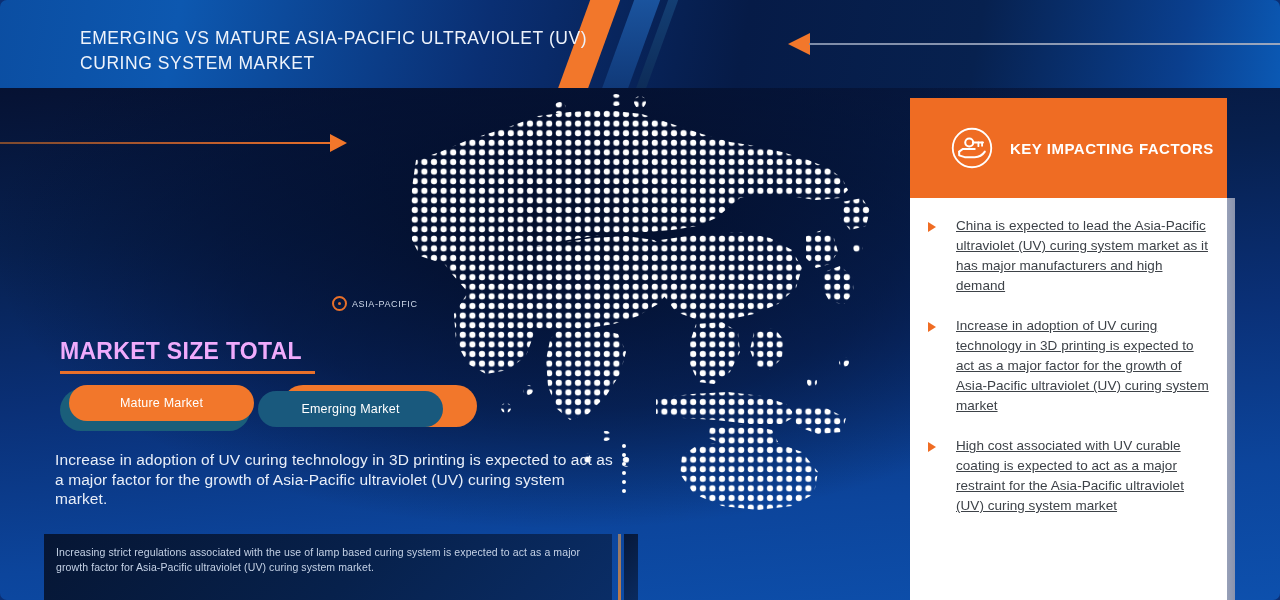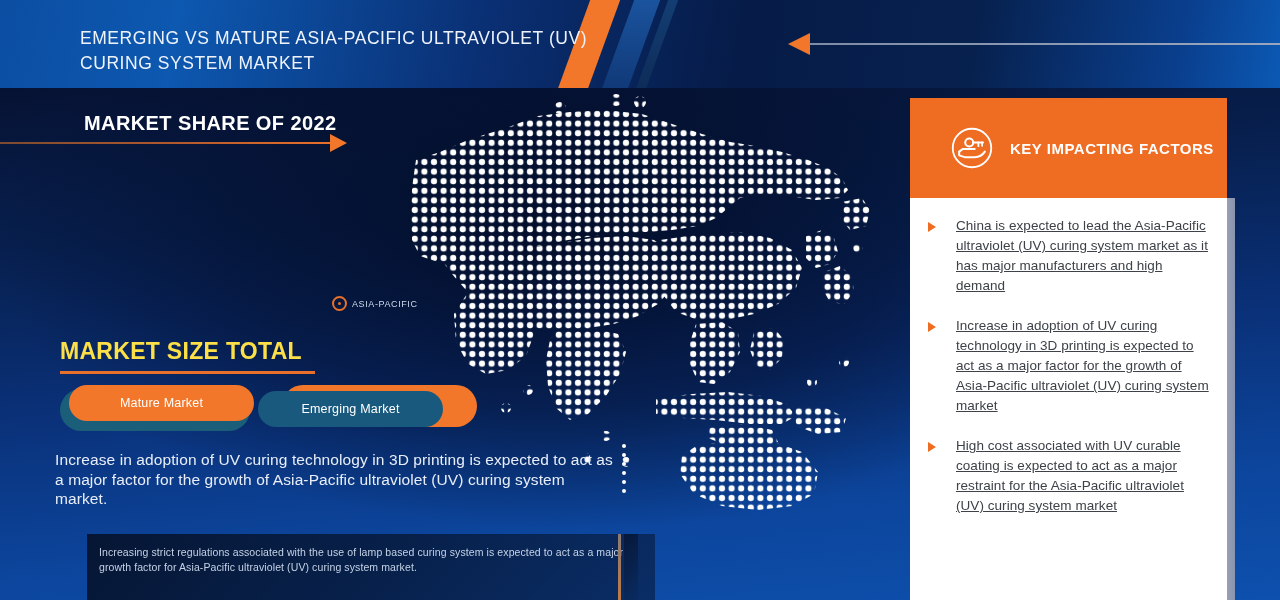--- a/index.html
+++ b/index.html
@@ -1,21 +1,21 @@
 <!DOCTYPE html>
 <html><head>
 <meta charset="utf-8">
 <style>
   html,body{margin:0;padding:0;}
   body{
     width:1280px;height:600px;overflow:hidden;
     font-family:"Liberation Sans", sans-serif;
     background:#0b2f74;
   }
-  #root{position:relative;width:1280px;height:600px;overflow:hidden;}
+  #root{position:relative;width:1280px;height:600px;overflow:hidden;border-radius:7px;}
 
   
   .header{
     position:absolute;left:0;top:0;width:1280px;height:88px;
     background:linear-gradient(100deg,#0b4ea2 0%,#0d58b0 14%,#0a2f73 38%,#061b47 58%,#07214f 76%,#0a3f8e 92%,#0b59b4 100%);
     overflow:hidden;
   }
   .hdr-stripe{position:absolute;top:-40px;height:180px;transform:skewX(-20deg);}
   .hdr-stripe.orange{left:572px;width:30px;background:#f2772b;}
   .hdr-stripe.blue1{left:616px;width:26px;background:linear-gradient(180deg,#1f5fae,#0a2a63);}
@@ -65,21 +65,21 @@
   
   .ap-marker{position:absolute;left:332px;top:296px;display:flex;align-items:center;gap:5px;}
   .ap-ring{width:11px;height:11px;border-radius:50%;border:2px solid #e8702a;
     display:flex;align-items:center;justify-content:center;}
   .ap-dot{width:3px;height:3px;border-radius:50%;background:#e8702a;}
   .ap-text{color:#cfd9ea;font-size:9px;letter-spacing:.6px;text-align:right;}
 
   
   .mst-title{
     position:absolute;left:60px;top:338px;
-    color:#fde047;font-size:23px;font-weight:700;letter-spacing:.3px;
+    color:#f0abfc;font-size:23px;font-weight:700;letter-spacing:.3px;
     text-transform:uppercase;
   }
   .mst-rule{position:absolute;left:60px;top:371px;width:255px;height:2.5px;background:#e8702a;}
 
   .pills{position:absolute;left:60px;top:385px;width:420px;height:50px;}
   .pill-back{position:absolute;border-radius:22px;}
   .pill-front{position:absolute;border-radius:22px;display:flex;align-items:center;justify-content:center;}
   .pill-label{font-size:12.5px;color:#ffffff;letter-spacing:.2px;white-space:nowrap;}
 
   .pb-mature{left:0px;top:4px;width:190px;height:42px;background:#1a5e7a;}
@@ -91,21 +91,20 @@
   .left-para{
     position:absolute;left:55px;top:450px;width:562px;
     color:#e8eef8;font-size:15.5px;line-height:19.5px;letter-spacing:.1px;
   }
 
   
   .foot-band{
     position:absolute;left:44px;top:534px;width:568px;height:66px;
     background:linear-gradient(135deg,#061634 0%,#07214c 55%,#0a2d66 100%);
     overflow:hidden;
-    margin-left:43px;
   }
   .foot-text{
     position:absolute;left:12px;top:11px;width:548px;
     color:#c5d2e6;font-size:10.5px;line-height:15px;letter-spacing:.1px;
   }
   .foot-accent{position:absolute;left:618px;top:534px;width:3px;height:66px;
     background:linear-gradient(180deg,#8b7a72,#c07a45);}
   .foot-block{position:absolute;left:624px;top:534px;width:14px;height:66px;
     background:linear-gradient(135deg,#06183a,#0a2b60);}
 
@@ -145,21 +144,20 @@
       <div class="hdr-arrow-head"></div>
       <div class="hdr-arrow-line"></div>
     </div>
   </div>
 
   <div class="body-bg"></div>
   <div class="body-vignette"></div>
 
   <div class="ms-rule"></div>
   <div class="ms-arrow"></div>
-  <div class="ms-title">MARKET SHARE OF 2022</div>
 
   <div class="map">
     <svg width="460" height="420" viewBox="0 0 460 420" xmlns="http://www.w3.org/2000/svg" aria-hidden="true">
       <defs>
         <pattern id="dots" x="0" y="0" width="9.6" height="9.6" patternUnits="userSpaceOnUse">
           <circle cx="4.8" cy="4.8" r="3.1" fill="#ffffff"></circle>
         </pattern>
         <mask id="landmask">
           <rect x="0" y="0" width="460" height="420" fill="#000"></rect>
           <g fill="#fff">

